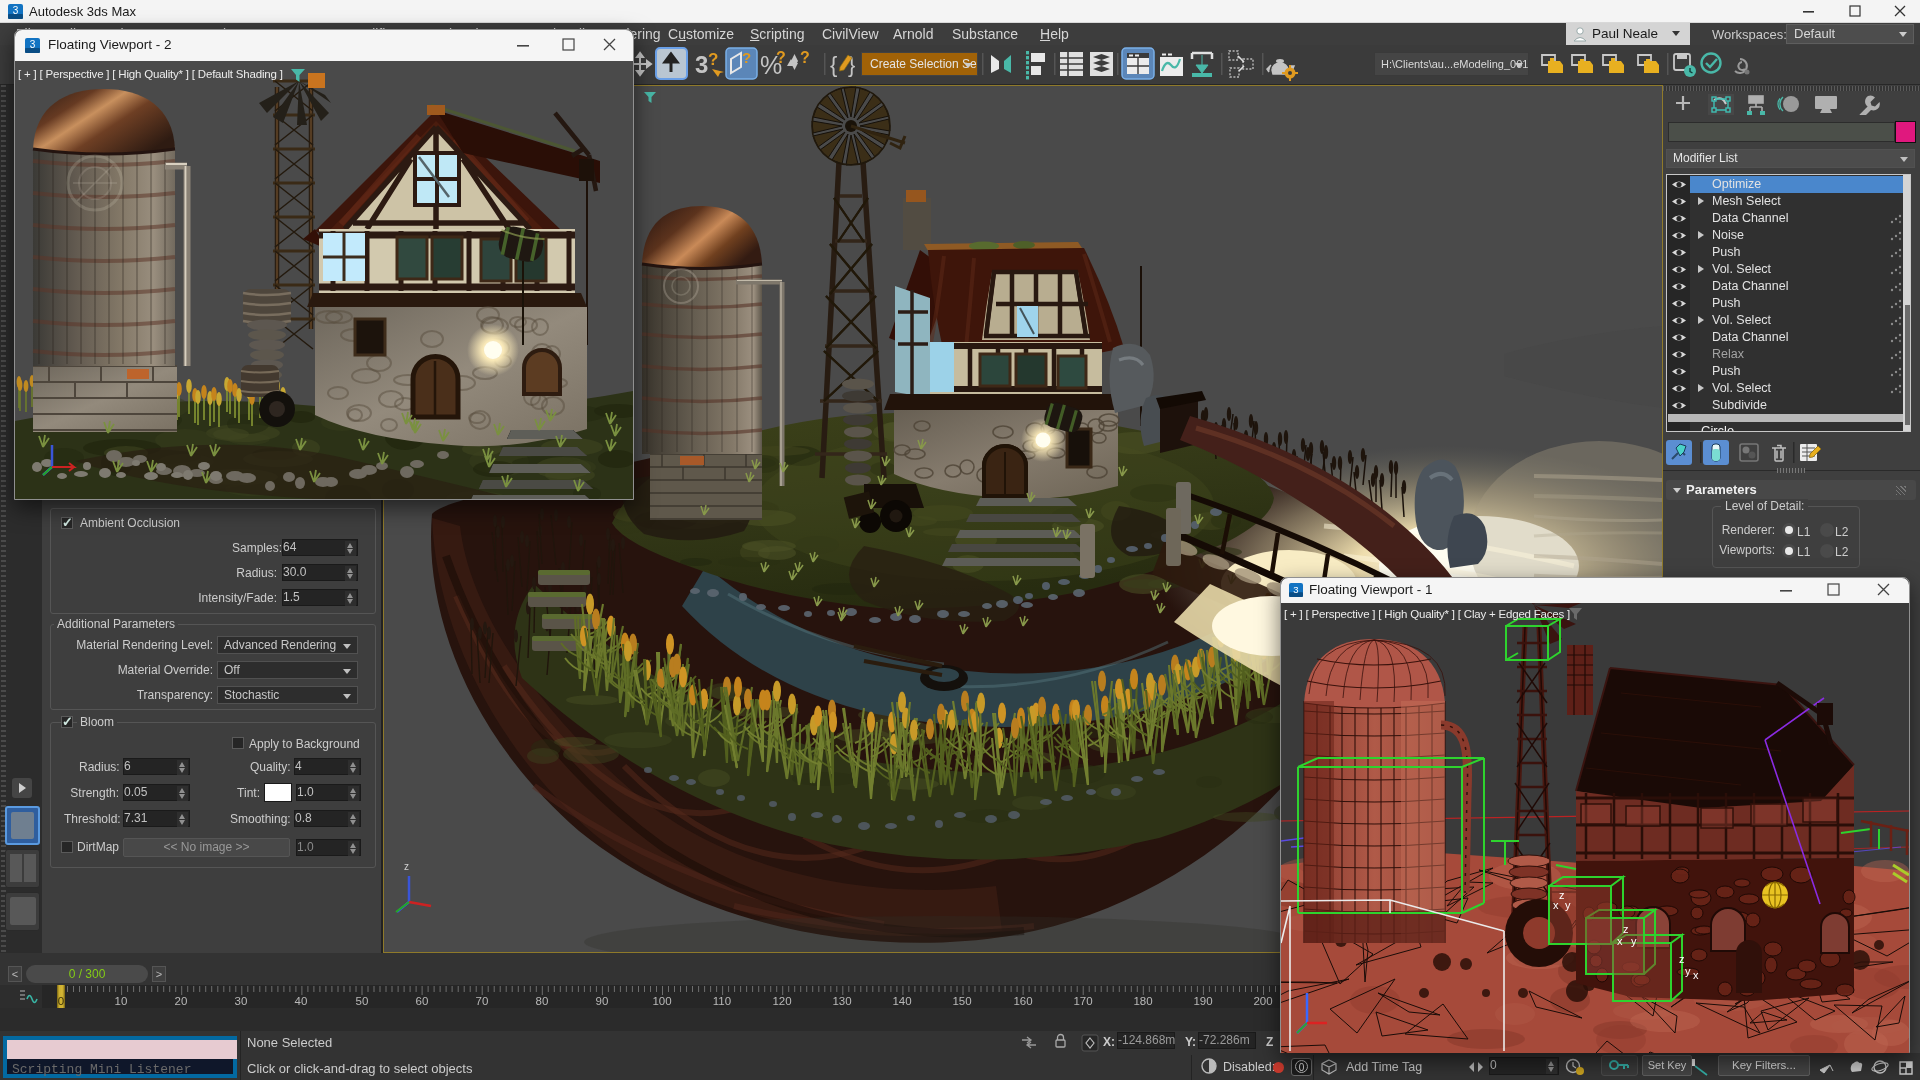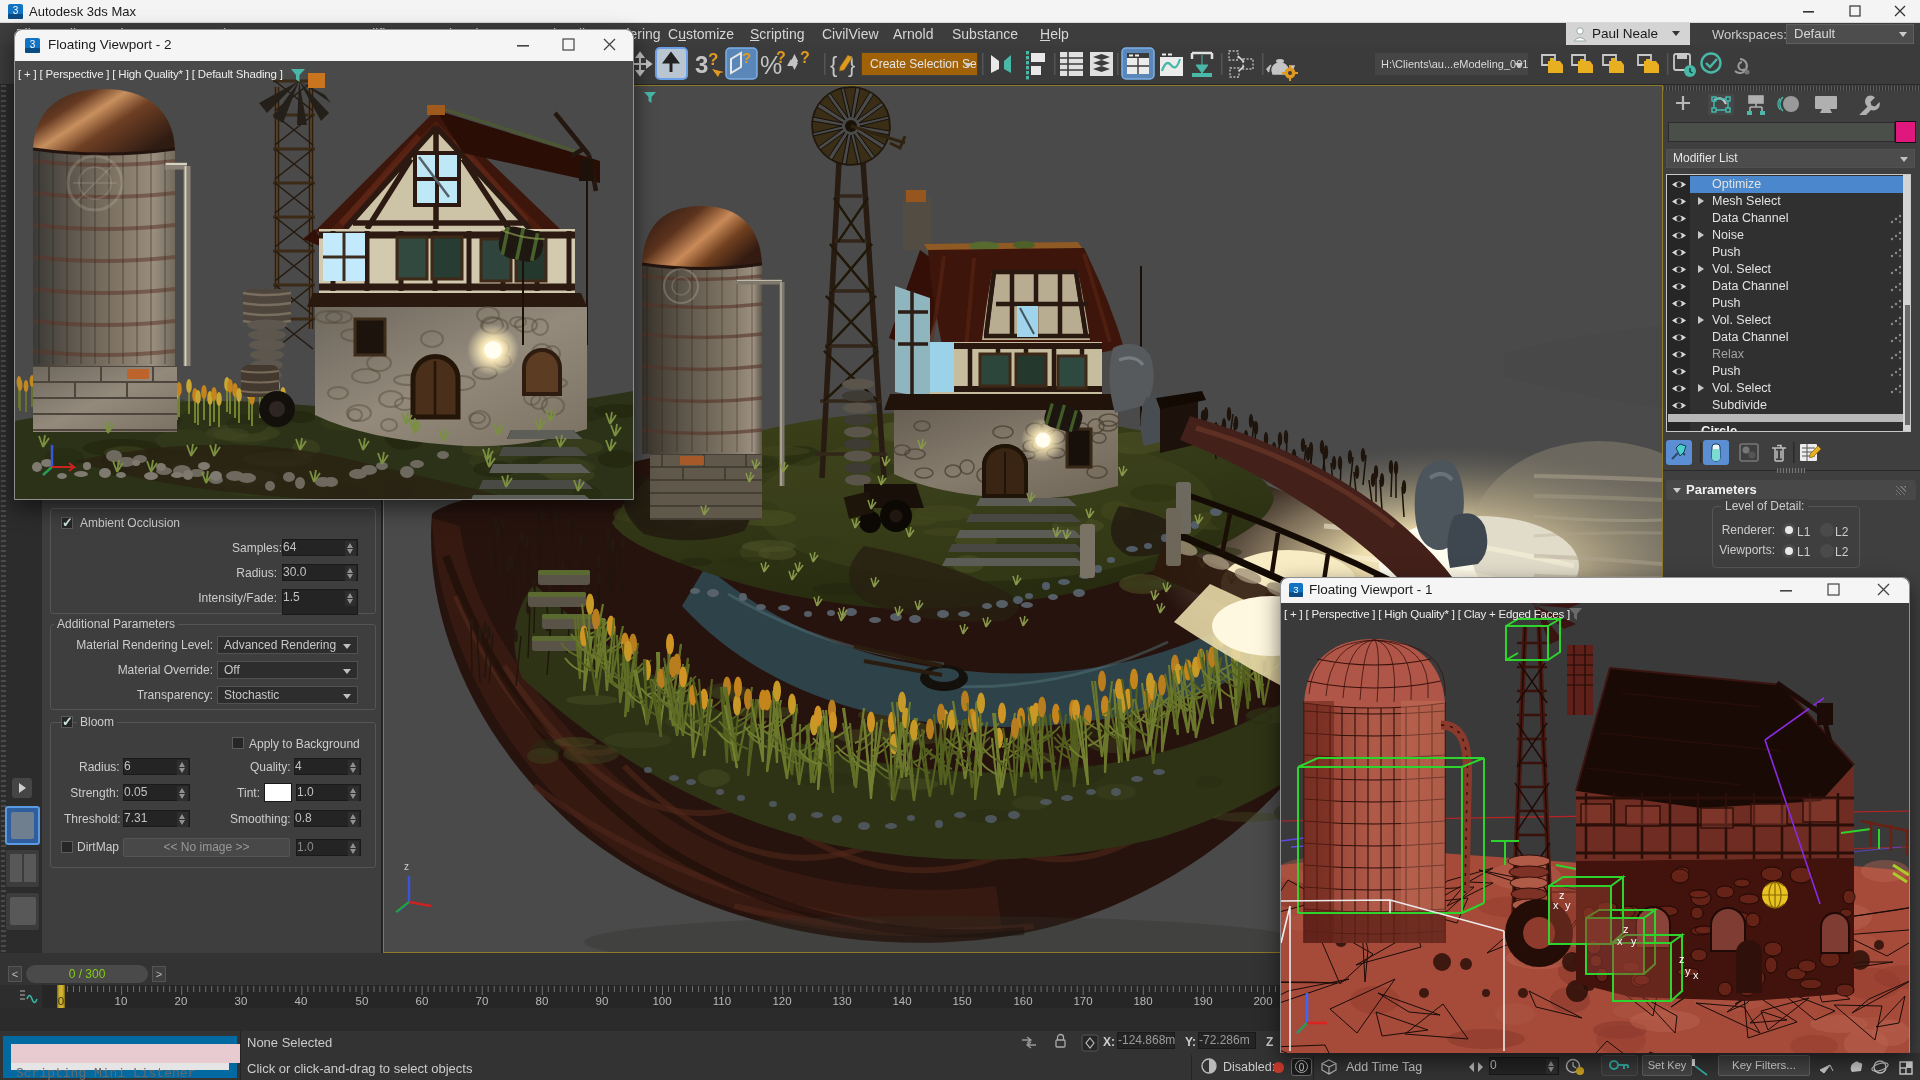--- a/index.html
+++ b/index.html
@@ -198,21 +198,21 @@
 <div class="abs" id="settings">
 
  <div class="grp" style="left:8px;top:423px;width:326px;height:106px"></div>
  <div class="cb on" style="left:19px;top:432px"></div>
  <div class="abs lbl" style="left:35px;top:431px;background:#3e3e3e;padding:0 3px">Ambient Occlusion</div>
  <div class="abs lbl" style="left:190px;top:456px;width:45px;text-align:right">Samples:</div>
  <div class="abs vbox" style="left:240px;top:454px;width:76px;height:17px">64<span class="spin"></span></div>
  <div class="abs lbl" style="left:190px;top:481px;width:45px;text-align:right">Radius:</div>
  <div class="abs vbox" style="left:240px;top:479px;width:76px;height:17px">30.0<span class="spin"></span></div>
  <div class="abs lbl" style="left:150px;top:506px;width:85px;text-align:right">Intensity/Fade:</div>
- <div class="abs vbox" style="left:240px;top:504px;width:76px;height:26px">1.5<span class="spin"></span></div>
+ <div class="abs vbox" style="left:240px;top:504px;width:76px;height:17px">1.5<span class="spin"></span></div>
  <div class="grp" style="left:8px;top:539px;width:326px;height:86px"></div>
  <div class="abs lbl" style="left:12px;top:532px;background:#3e3e3e;padding:0 3px">Additional Parameters</div>
  <div class="abs lbl" style="left:31px;top:553px;width:140px;text-align:right">Material Rendering Level:</div>
  <div class="abs drop" style="left:175px;top:551px;width:141px;height:18px">Advanced Rendering</div>
  <div class="abs lbl" style="left:31px;top:578px;width:140px;text-align:right">Material Override:</div>
  <div class="abs drop" style="left:175px;top:576px;width:141px;height:18px">Off</div>
  <div class="abs lbl" style="left:31px;top:603px;width:140px;text-align:right">Transparency:</div>
  <div class="abs drop" style="left:175px;top:601px;width:141px;height:18px">Stochastic</div>
  <div class="grp" style="left:8px;top:637px;width:326px;height:146px"></div>
  <div class="cb on" style="left:19px;top:631px"></div>
@@ -1441,21 +1441,21 @@
         <circle cx="11" cy="3" r="1.2" fill="#aaa"></circle>
         <circle cx="11" cy="9" r="1.2" fill="#888"></circle>
       </svg>
       <div class="abs" style="left:23px;top:222px;width:213px;height:17px;"></div>
       <svg class="abs" style="left:3px;top:224px" width="18" height="13">
         <path d="M2 6.5 Q9 0.5 16 6.5 Q9 12.5 2 6.5 Z" fill="#d8d8d8"></path>
         <circle cx="9" cy="6.5" r="2.6" fill="#262626"></circle>
       </svg>
       <div class="abs" style="left:45px;top:223px;font-size:12.5px;color:#e2e2e2">Subdivide</div>
       <div class="abs" style="left:1px;top:239px;width:235px;height:8px;background:#b8b8b8"></div>
-      <div class="abs" style="left:34px;top:248px;font-size:13px;font-weight:bold;color:#f2f2f2">Circle</div>
+      <div class="abs" style="left:34px;top:248px;font-size:13px;font-weight:normal;color:#f2f2f2">Circle</div>
       <div class="abs" style="left:236px;top:0;width:9px;height:256px;background:#d4d4d4"></div>
       <div class="abs" style="left:238px;top:130px;width:5px;height:120px;background:#6a6a6a"></div>
     </div>
  <svg class="abs" style="left:3px;top:355px" width="250" height="26">
   <rect x="0" y="0" width="26" height="25" rx="3" fill="#5b8ed2"></rect>
       <path d="M6 19 l6 -6 M11 7 l8 8" stroke="#2a4a6a" stroke-width="2"></path>
       <path d="M10 8 l4 -4 6 2 -2 6 -4 4 Z" fill="#4ad2c8" stroke="#1a3a5a" stroke-width="1"></path>
   <rect x="34" y="2" width="1.5" height="21" fill="#2a2a2a"></rect>
   <rect x="37" y="0" width="26" height="25" rx="3" fill="#5b8ed2"></rect>
       <rect x="46" y="4" width="8" height="17" rx="3" fill="#e8f8f8" stroke="#1a3a5a"></rect>
@@ -1806,21 +1806,21 @@
       <text x="1461" y="20" font-size="11.5" fill="#b8b8b8" text-anchor="middle" font-family="Liberation Sans">240</text>
       <text x="1522" y="20" font-size="11.5" fill="#b8b8b8" text-anchor="middle" font-family="Liberation Sans">250</text>
       <text x="1582" y="20" font-size="11.5" fill="#b8b8b8" text-anchor="middle" font-family="Liberation Sans">260</text>
       <rect x="15" y="0" width="8" height="23" fill="#d8b832" opacity="0.95"></rect>
       <rect x="15" y="0" width="1.4" height="23" fill="#8a741a"></rect>
       <rect x="21.6" y="0" width="1.4" height="23" fill="#8a741a"></rect>
       <text x="19" y="20" font-size="11.5" fill="#3a3008" text-anchor="middle" font-family="Liberation Sans">0</text>
     </svg></div>
 <div class="abs" id="substat"></div>
 <div class="abs" id="statusbar">
- <div class="abs" style="left:3px;top:5px;width:234px;height:42px;border:8px solid #0369a1;background:#e5e5e5">
+ <div class="abs" style="left:3px;top:5px;width:234px;height:42px;border:4px solid #0369a1;background:#0f172a">
    <div class="abs" style="left:0;top:0;width:230px;height:19px;background:#e7cbd1"></div>
    <div class="abs" style="left:5px;top:22px;font-family:'Liberation Mono',monospace;font-size:13px;color:#6a6a6a">Scripting Mini Listener</div>
  </div>
  <div class="abs" style="left:240px;top:0;width:1px;height:49px;background:#242424"></div>
  <div class="abs lbl" style="left:247px;top:4px;font-size:13px">None Selected</div>
  <div class="abs lbl" style="left:247px;top:30px;font-size:13px">Click or click-and-drag to select objects</div>
  <svg class="abs" style="left:1014px;top:1px" width="100" height="22">
    <path d="M8 8 h8 M13 5 l4 3 -4 3 M22 13 h-8 M17 16 l-4 -3 4 -3" stroke="#999" stroke-width="1.3" fill="none"></path>
    <rect x="42" y="8" width="9" height="7" rx="1" fill="none" stroke="#aaa" stroke-width="1.3"></rect>
       <path d="M43.5 8 v-2.5 a3 3 0 0 1 6 0 V8" fill="none" stroke="#aaa" stroke-width="1.3"></path>

